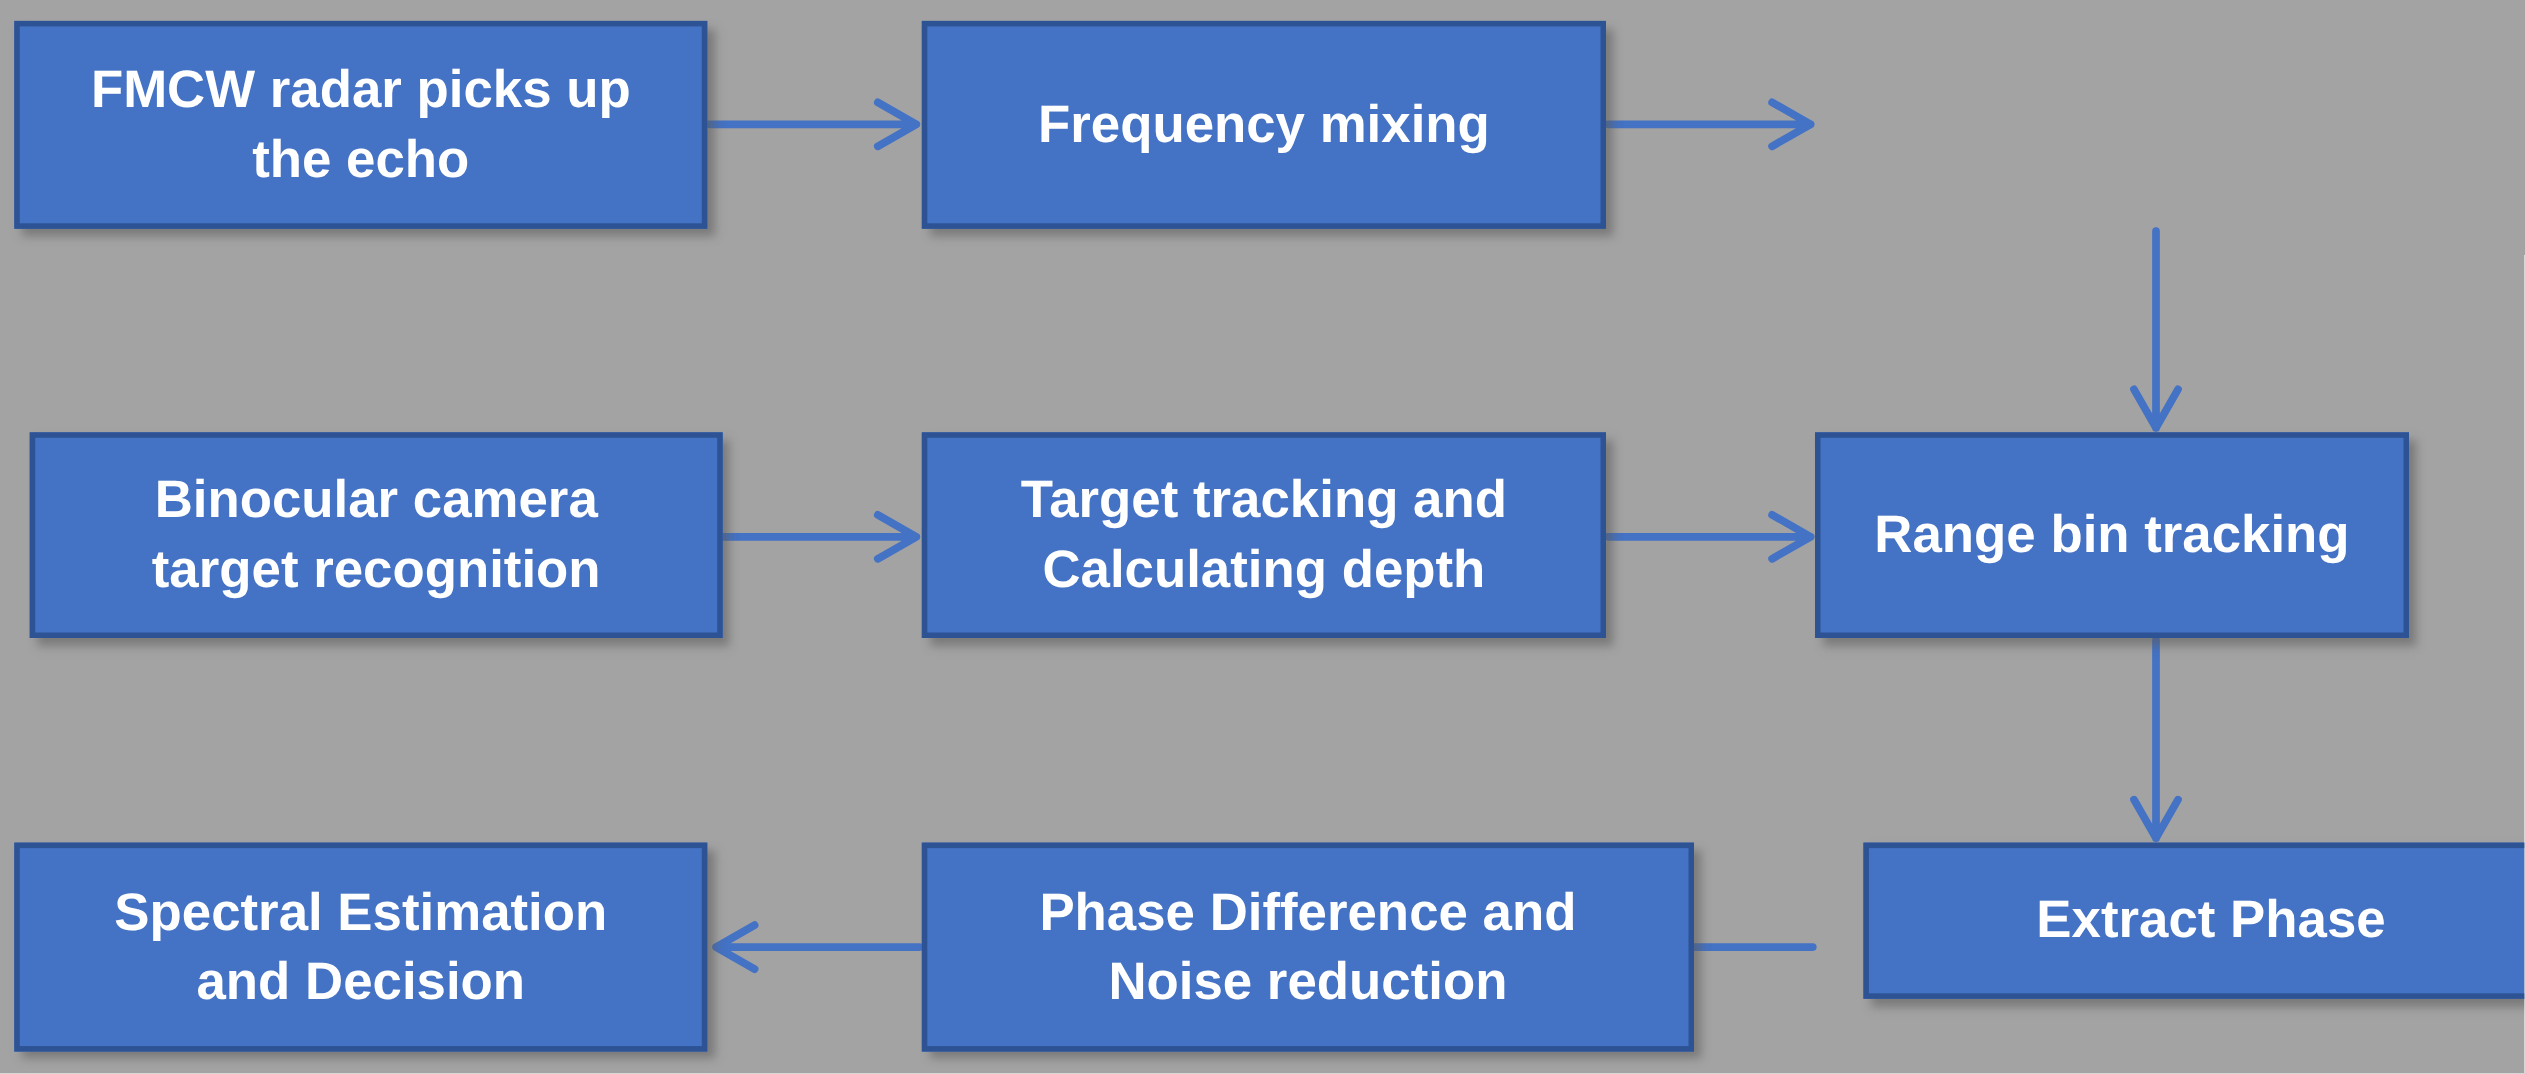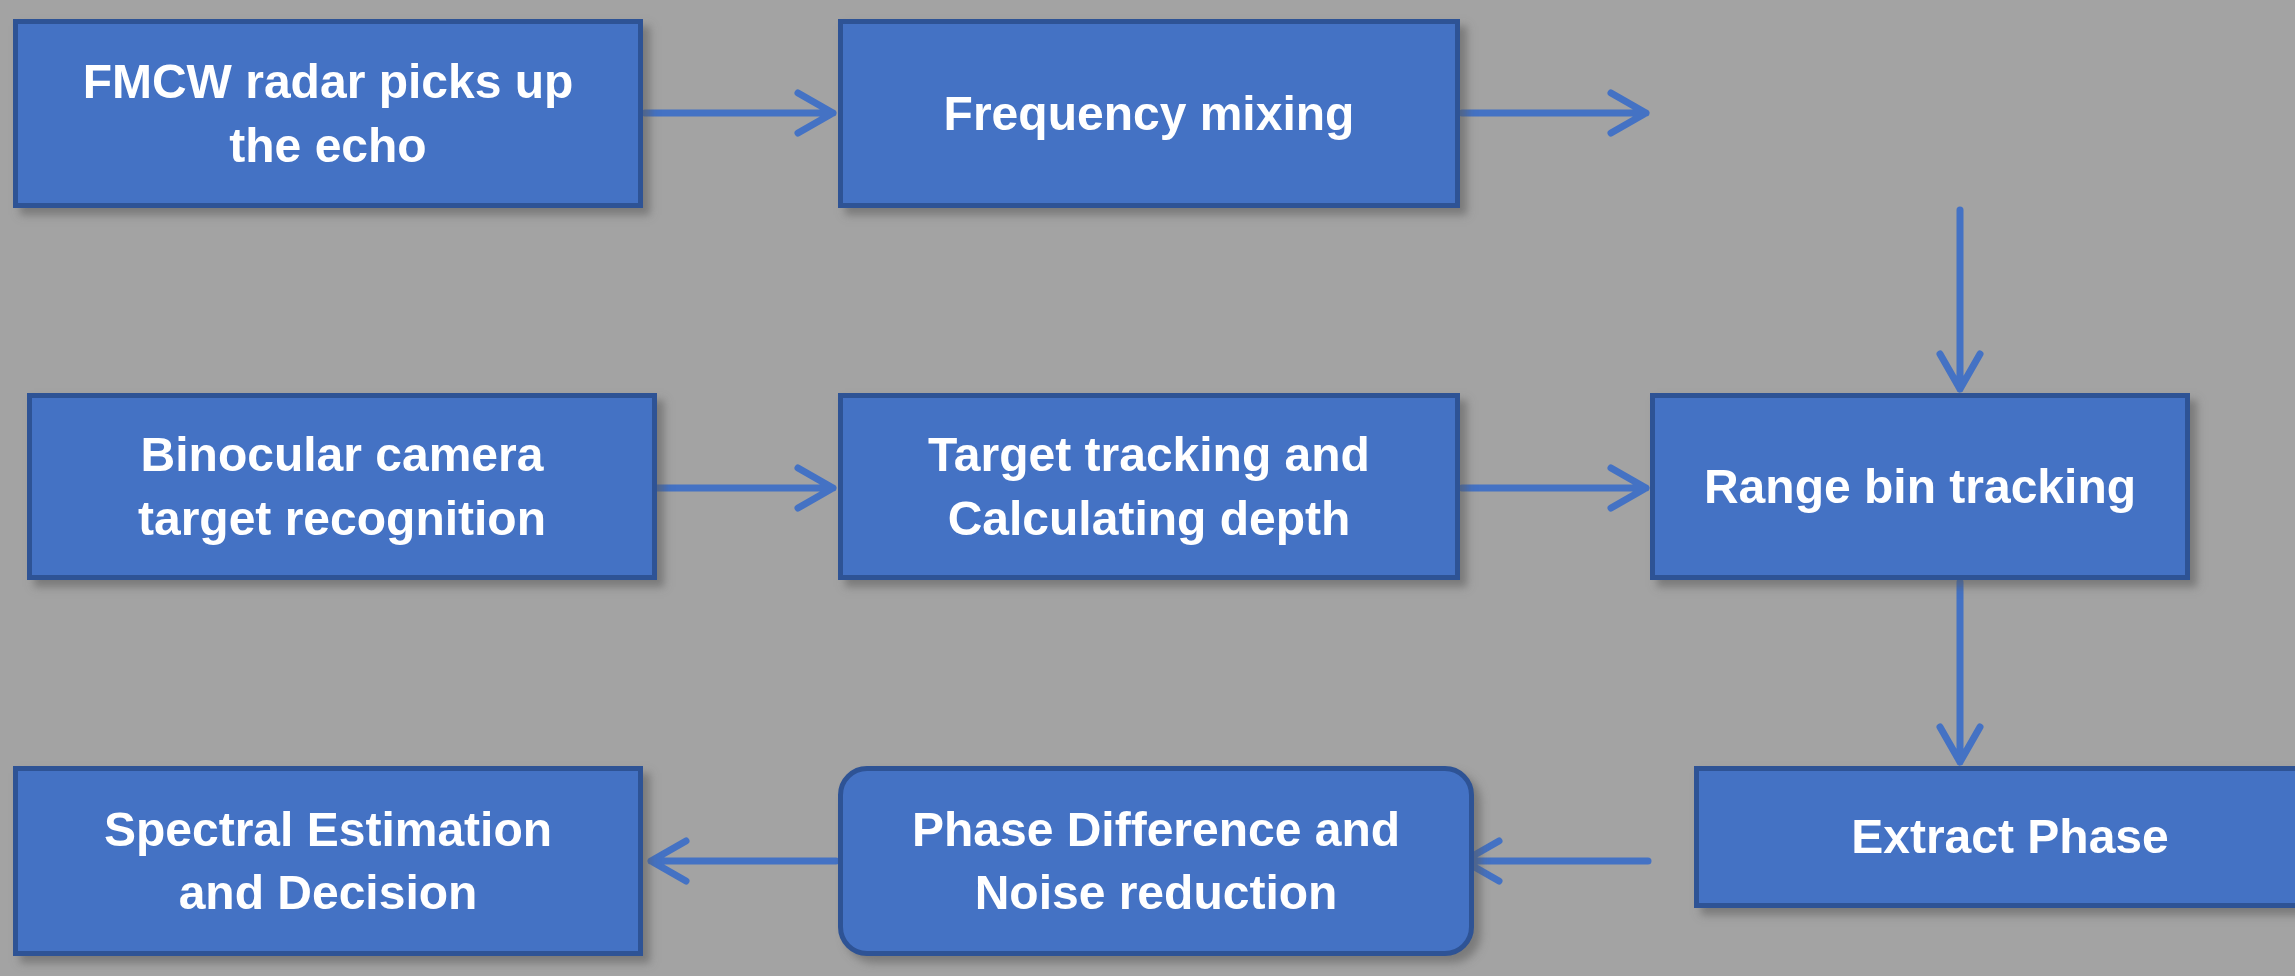--- a/index.html
+++ b/index.html
@@ -47,21 +47,21 @@
     white-space: pre-line;
     padding: 0 18px;
   }
   .n1 { left: 13px;   top: 19px;  width: 630px; height: 189px; }
   .n2 { left: 838px;  top: 19px;  width: 622px; height: 189px; }
   .n3 { left: 1650px; top: 19px;  width: 632px; height: 189px; }
   .n4 { left: 27px;   top: 393px; width: 630px; height: 187px; }
   .n5 { left: 838px;  top: 393px; width: 622px; height: 187px; }
   .n6 { left: 1650px; top: 393px; width: 540px; height: 187px; }
   .n7 { left: 13px;   top: 766px; width: 630px; height: 190px; }
-  .n8 { left: 838px;  top: 766px; width: 636px; height: 190px; border-radius: 29px; }
+  .n8 { left: 838px;  top: 766px; width: 702px; height: 190px; }
   .n9 { left: 1650px; top: 766px; width: 632px; height: 142px; margin-left: 44px; }
 </style>
 </head>
 <body>
 
 <div class="canvas">
 
   <svg class="arrow-layer" viewBox="0 0 2295 976" xmlns="http://www.w3.org/2000/svg">
     <path class="arrow" d="M 645 113 L 833 113 M 798 93 L 833 113 L 798 133"></path>
     <path class="arrow" d="M 1462 113 L 1646 113 M 1611 93 L 1646 113 L 1611 133"></path>

